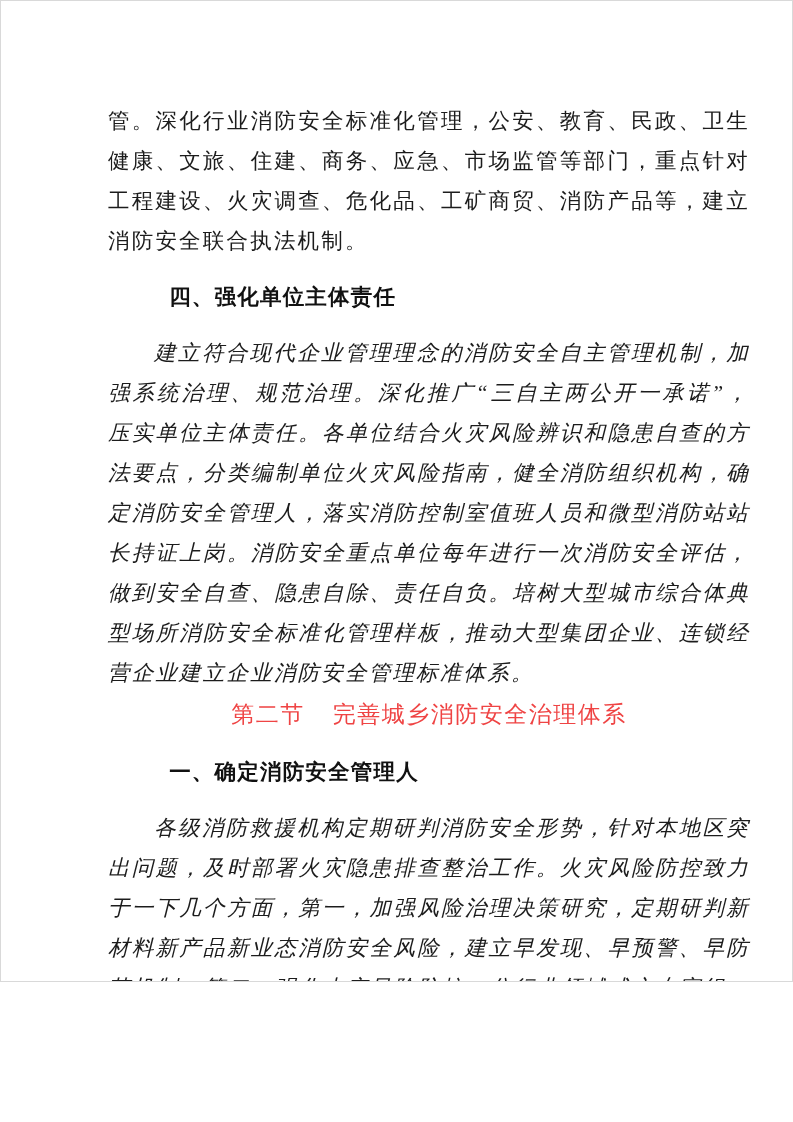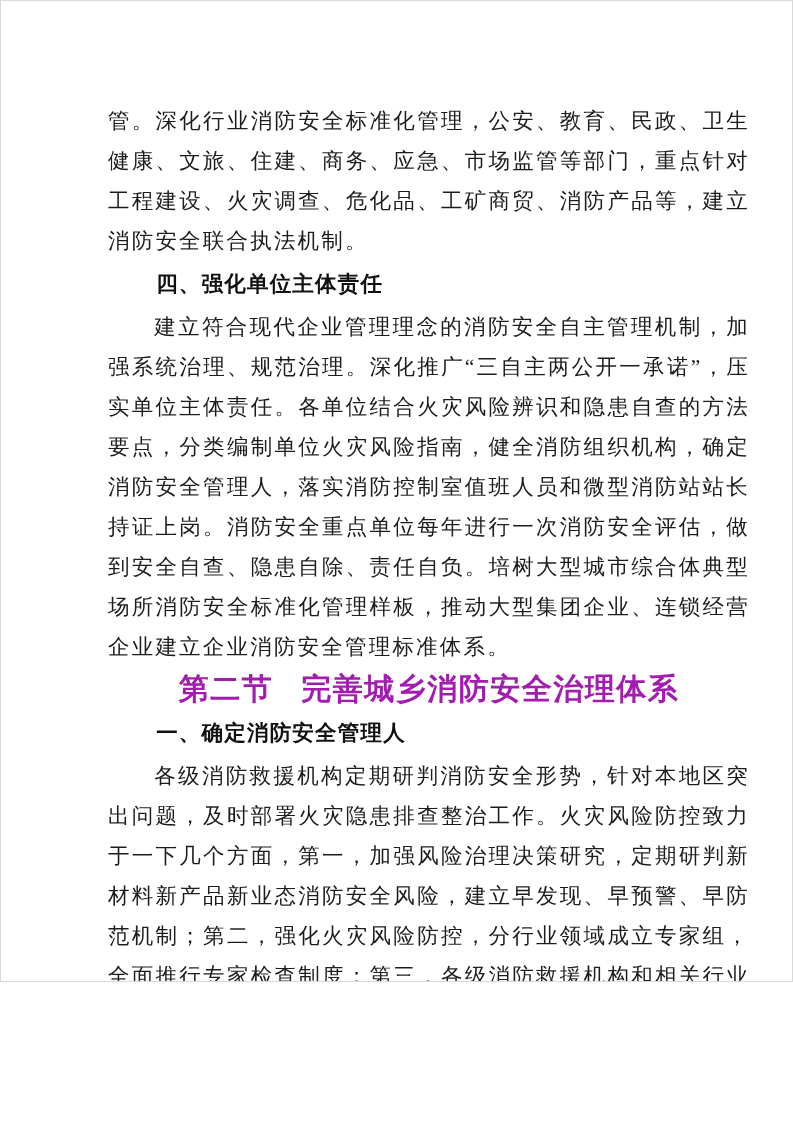--- a/index.html
+++ b/index.html
@@ -27,40 +27,41 @@
   p.body {
     margin: 0;
     font-size: 21.5px;
     line-height: 40px;
     letter-spacing: 2.2px;
     text-align: justify;
     text-justify: inter-character;
   }
   p.body.indent {
     text-indent: 2.15em;
+    font-style: italic;
   }
   .sub-heading {
-    margin: 3px;
+    margin: 16px;
     font-family: "Liberation Sans", "DejaVu Sans", sans-serif;
     font-weight: bold;
     font-size: 21.5px;
     line-height: 40px;
     text-indent: 2.1em;
     letter-spacing: 1.2px;
     color: #111111;
   }
   .section-heading {
     margin: 0;
     height: 43px;
     line-height: 43px;
     text-align: center;
-    font-weight: bold;
-    font-size: 30px;
+    font-weight: normal;
+    font-size: 23px;
     letter-spacing: 1.5px;
-    color: #a21caf;
+    color: #ef4444;
     font-family: "Liberation Serif", "DejaVu Serif", serif;
   }
   .section-heading .gap {
     display: inline-block;
     width: 28px;
   }
   .page-number {
     position: absolute;
     left: 668px;
     top: 1036px;

